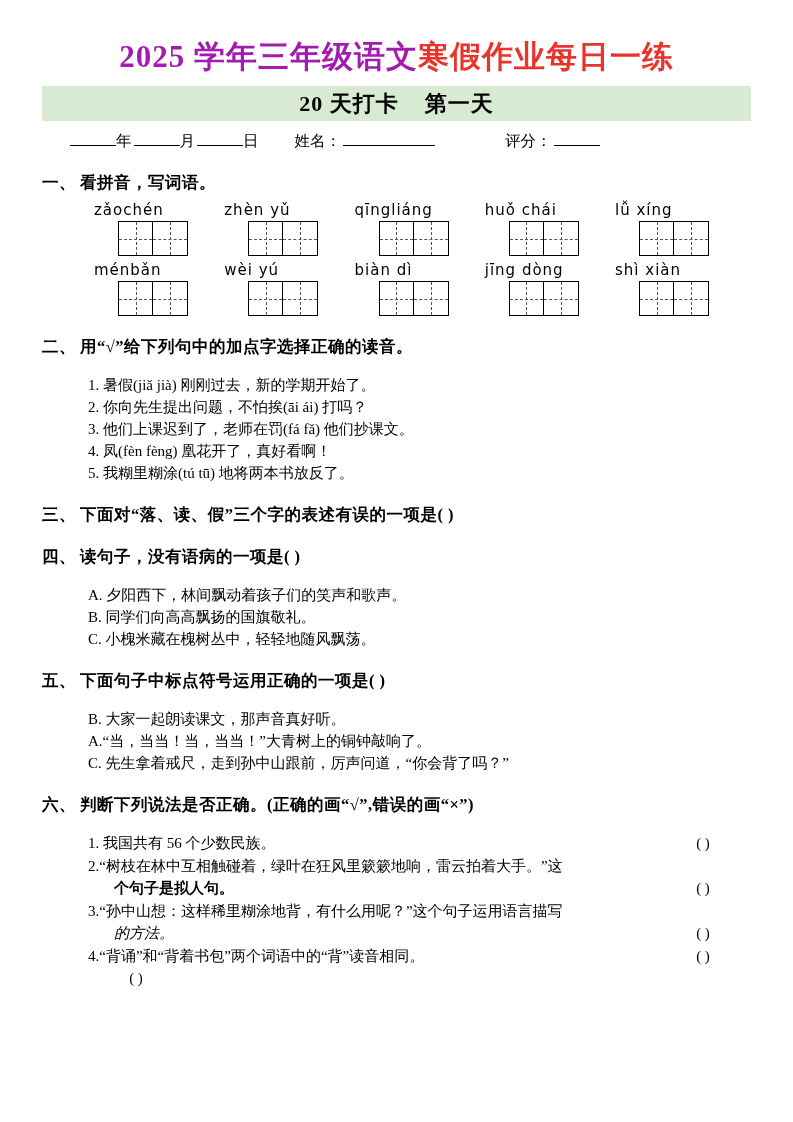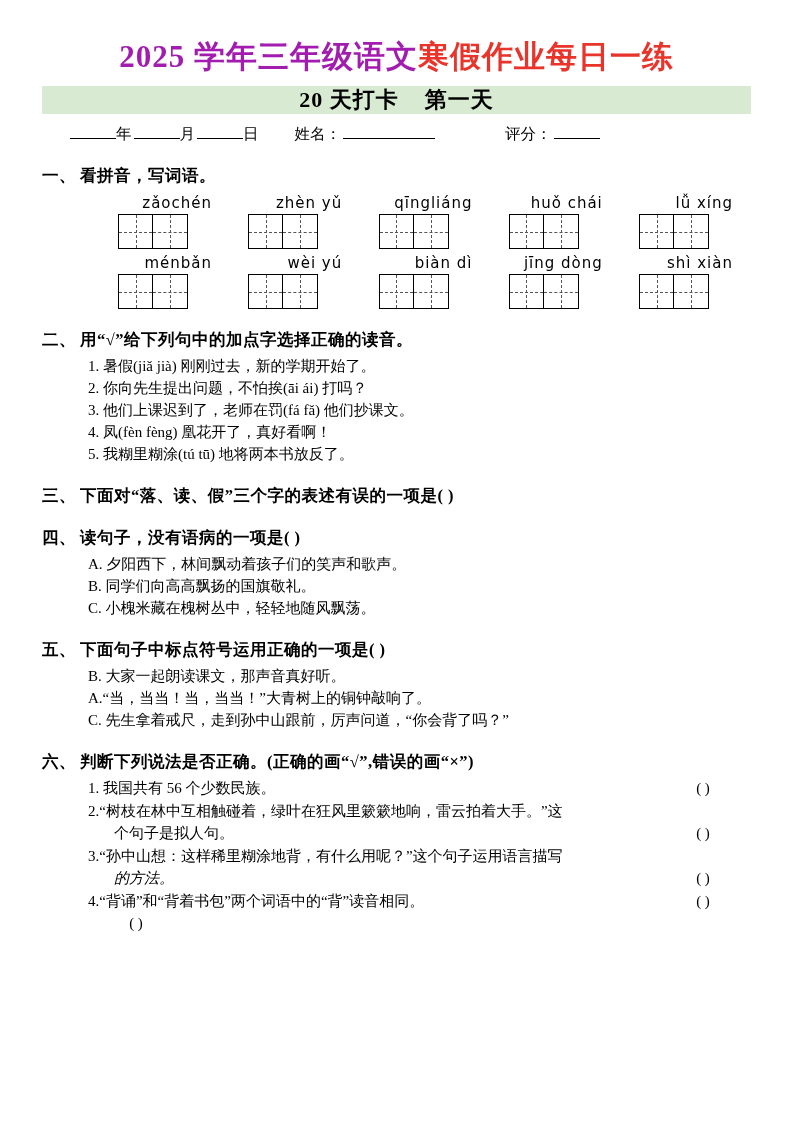--- a/index.html
+++ b/index.html
@@ -31,21 +31,21 @@
     letter-spacing: 1px;
     white-space: nowrap;
     margin-top: 6px;
   }
   .title-black { color: #a21caf; }
   .title-red { color: #e8342a; text-align: center; }
 
   .green-band {
     margin-top: 8px;
     background: #d9ead3;
-    height: 28px;
+    height: 35px;
     display: flex;
     align-items: center;
     justify-content: center;
     font-weight: bold;
     font-size: 22px;
     letter-spacing: 1px;
   }
   .green-band .gap { display: inline-block; width: 26px; }
 
   
@@ -73,21 +73,21 @@
   }
   .sec-head .num { margin-right: 4px; }
 
   
   .pinyin-block { margin-top: 6px; }
   .pinyin-row {
     display: flex;
     justify-content: space-between;
     padding: 0 18px 0 52px;
   }
-  .pinyin-cell { width: 118px; text-align: right; }
+  .pinyin-cell { width: 118px; text-align: left; }
   .pinyin-text {
     font-size: 15px;
     font-family: "DejaVu Sans", sans-serif;
     letter-spacing: 1px;
     height: 20px;
     line-height: 20px;
     white-space: nowrap;
   }
   .grid-row {
     display: flex;
@@ -116,21 +116,21 @@
   .tz-cell::before {
     left: 0; right: 0; top: 50%;
     border-top: 1px dashed #555;
   }
   .tz-cell::after {
     top: 0; bottom: 0; left: 50%;
     border-left: 1px dashed #555;
   }
 
   
-  .qlist { margin-top: 4px; }
+  .qlist { margin-top: 16px; }
   .qline {
     font-size: 15px;
     line-height: 22px;
     padding-left: 46px;
     white-space: nowrap;
   }
   .qline.opt { padding-left: 46px; }
 
   .tf-list .tf-item {
     display: flex;
@@ -300,21 +300,21 @@
   </div>
   <div class="qlist tf-list">
     <div class="tf-item">
       <div class="tf-text">1. 我国共有 56 个少数民族。</div>
       <div class="tf-paren">(          )</div>
     </div>
     <div class="tf-item">
       <div class="tf-text">2.“树枝在林中互相触碰着，绿叶在狂风里簌簌地响，雷云拍着大手。”这</div>
     </div>
     <div class="tf-item">
-      <div class="tf-text" style="padding-left:26px;">个句子是拟人句。</div>
+      <div class="tf-text" style="padding-left:26px;font-weight:bold;">个句子是拟人句。</div>
       <div class="tf-paren">(          )</div>
     </div>
     <div class="tf-item">
       <div class="tf-text">3.“孙中山想：这样稀里糊涂地背，有什么用呢？”这个句子运用语言描写</div>
     </div>
     <div class="tf-item">
       <div class="tf-text" style="padding-left:26px;font-style:italic;">的方法。</div>
       <div class="tf-paren">(          )</div>
     </div>
     <div class="tf-item">

